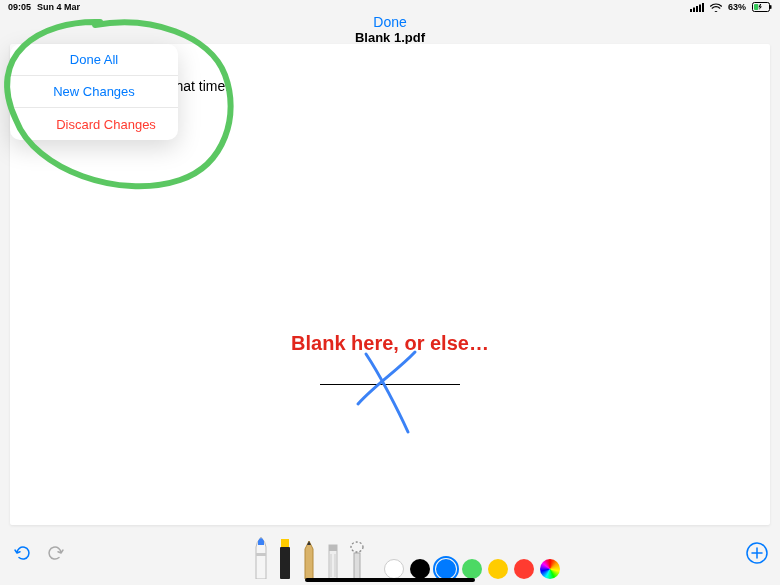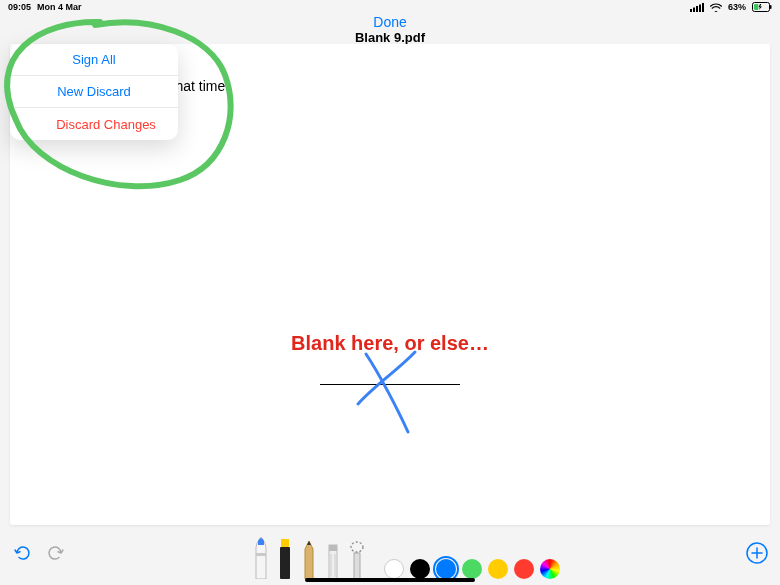--- a/index.html
+++ b/index.html
@@ -116,21 +116,21 @@
   .rainbow {
     background: conic-gradient(red, orange, yellow, lime, cyan, blue, magenta, red);
   }
 </style>
 </head>
 <body>
 
 <div class="statusbar">
   <div class="left">
     <span>09:05</span>
-    <span>Mon 4 Mar</span>
+    <span>Sun 4 Mar</span>
   </div>
   <div class="right">
     <span>
       <svg width="14" height="9" viewBox="0 0 14 9">
           <rect x="0" y="6" width="2" height="3"></rect>
           <rect x="3" y="4.5" width="2" height="4.5"></rect>
           <rect x="6" y="3" width="2" height="6"></rect>
           <rect x="9" y="1.5" width="2" height="7.5"></rect>
           <rect x="12" y="0" width="2" height="9"></rect>
         </svg>
@@ -147,21 +147,21 @@
           <rect x="18" y="3" width="1.5" height="4" rx="0.7" fill="#000"></rect>
           <rect x="2" y="2" width="4.3" height="6" rx="1" fill="#34c759"></rect>
           <path d="M8 2 L6.5 5.2 H8 L6.8 8 L10 4.5 H8.2 L9.2 2 Z" fill="#000"></path>
         </svg>
     </span>
   </div>
 </div>
 
 <div class="navbar">
   <div class="nav-left">Done</div>
-  <div class="nav-title">Blank 9.pdf</div>
+  <div class="nav-title">Blank 1.pdf</div>
   <div class="nav-right">
     <span>
       <svg width="22" height="22" viewBox="0 0 22 22">
           <circle cx="11" cy="11" r="10" fill="none" stroke="#007aff" stroke-width="1.6"></circle>
           <path d="M7 15 L14 8 L15.5 9.5 L8.5 16.5 L7 17 Z" fill="#007aff"></path>
         </svg>
     </span>
     <span>
       <svg width="18" height="22" viewBox="0 0 18 22">
           <rect x="2.5" y="8" width="13" height="12" rx="2" fill="none" stroke="#007aff" stroke-width="1.5"></rect>
@@ -171,22 +171,22 @@
   </div>
 </div>
 
 <div class="doc">
   <div class="doc-text">hatever it is you said that time.</div>
   <div class="sign-text">Blank here, or else…</div>
   <div class="sign-line"></div>
 </div>
 
 <div class="popover">
-  <div class="popover-item">Sign All</div>
-  <div class="popover-item">New Discard</div>
+  <div class="popover-item">Done All</div>
+  <div class="popover-item">New Changes</div>
   <div class="popover-item">Discard Changes</div>
 </div>
 
 <svg class="annotation-layer" width="780" height="585">
 
   <path d="M 100 22
            C 40 20, -15 55, 16 120
            C 35 170, 120 200, 180 180
            C 225 165, 240 115, 225 75
            C 210 35, 150 15, 95 25" fill="none" stroke="#5bc762" stroke-width="6" stroke-linecap="round"></path>

